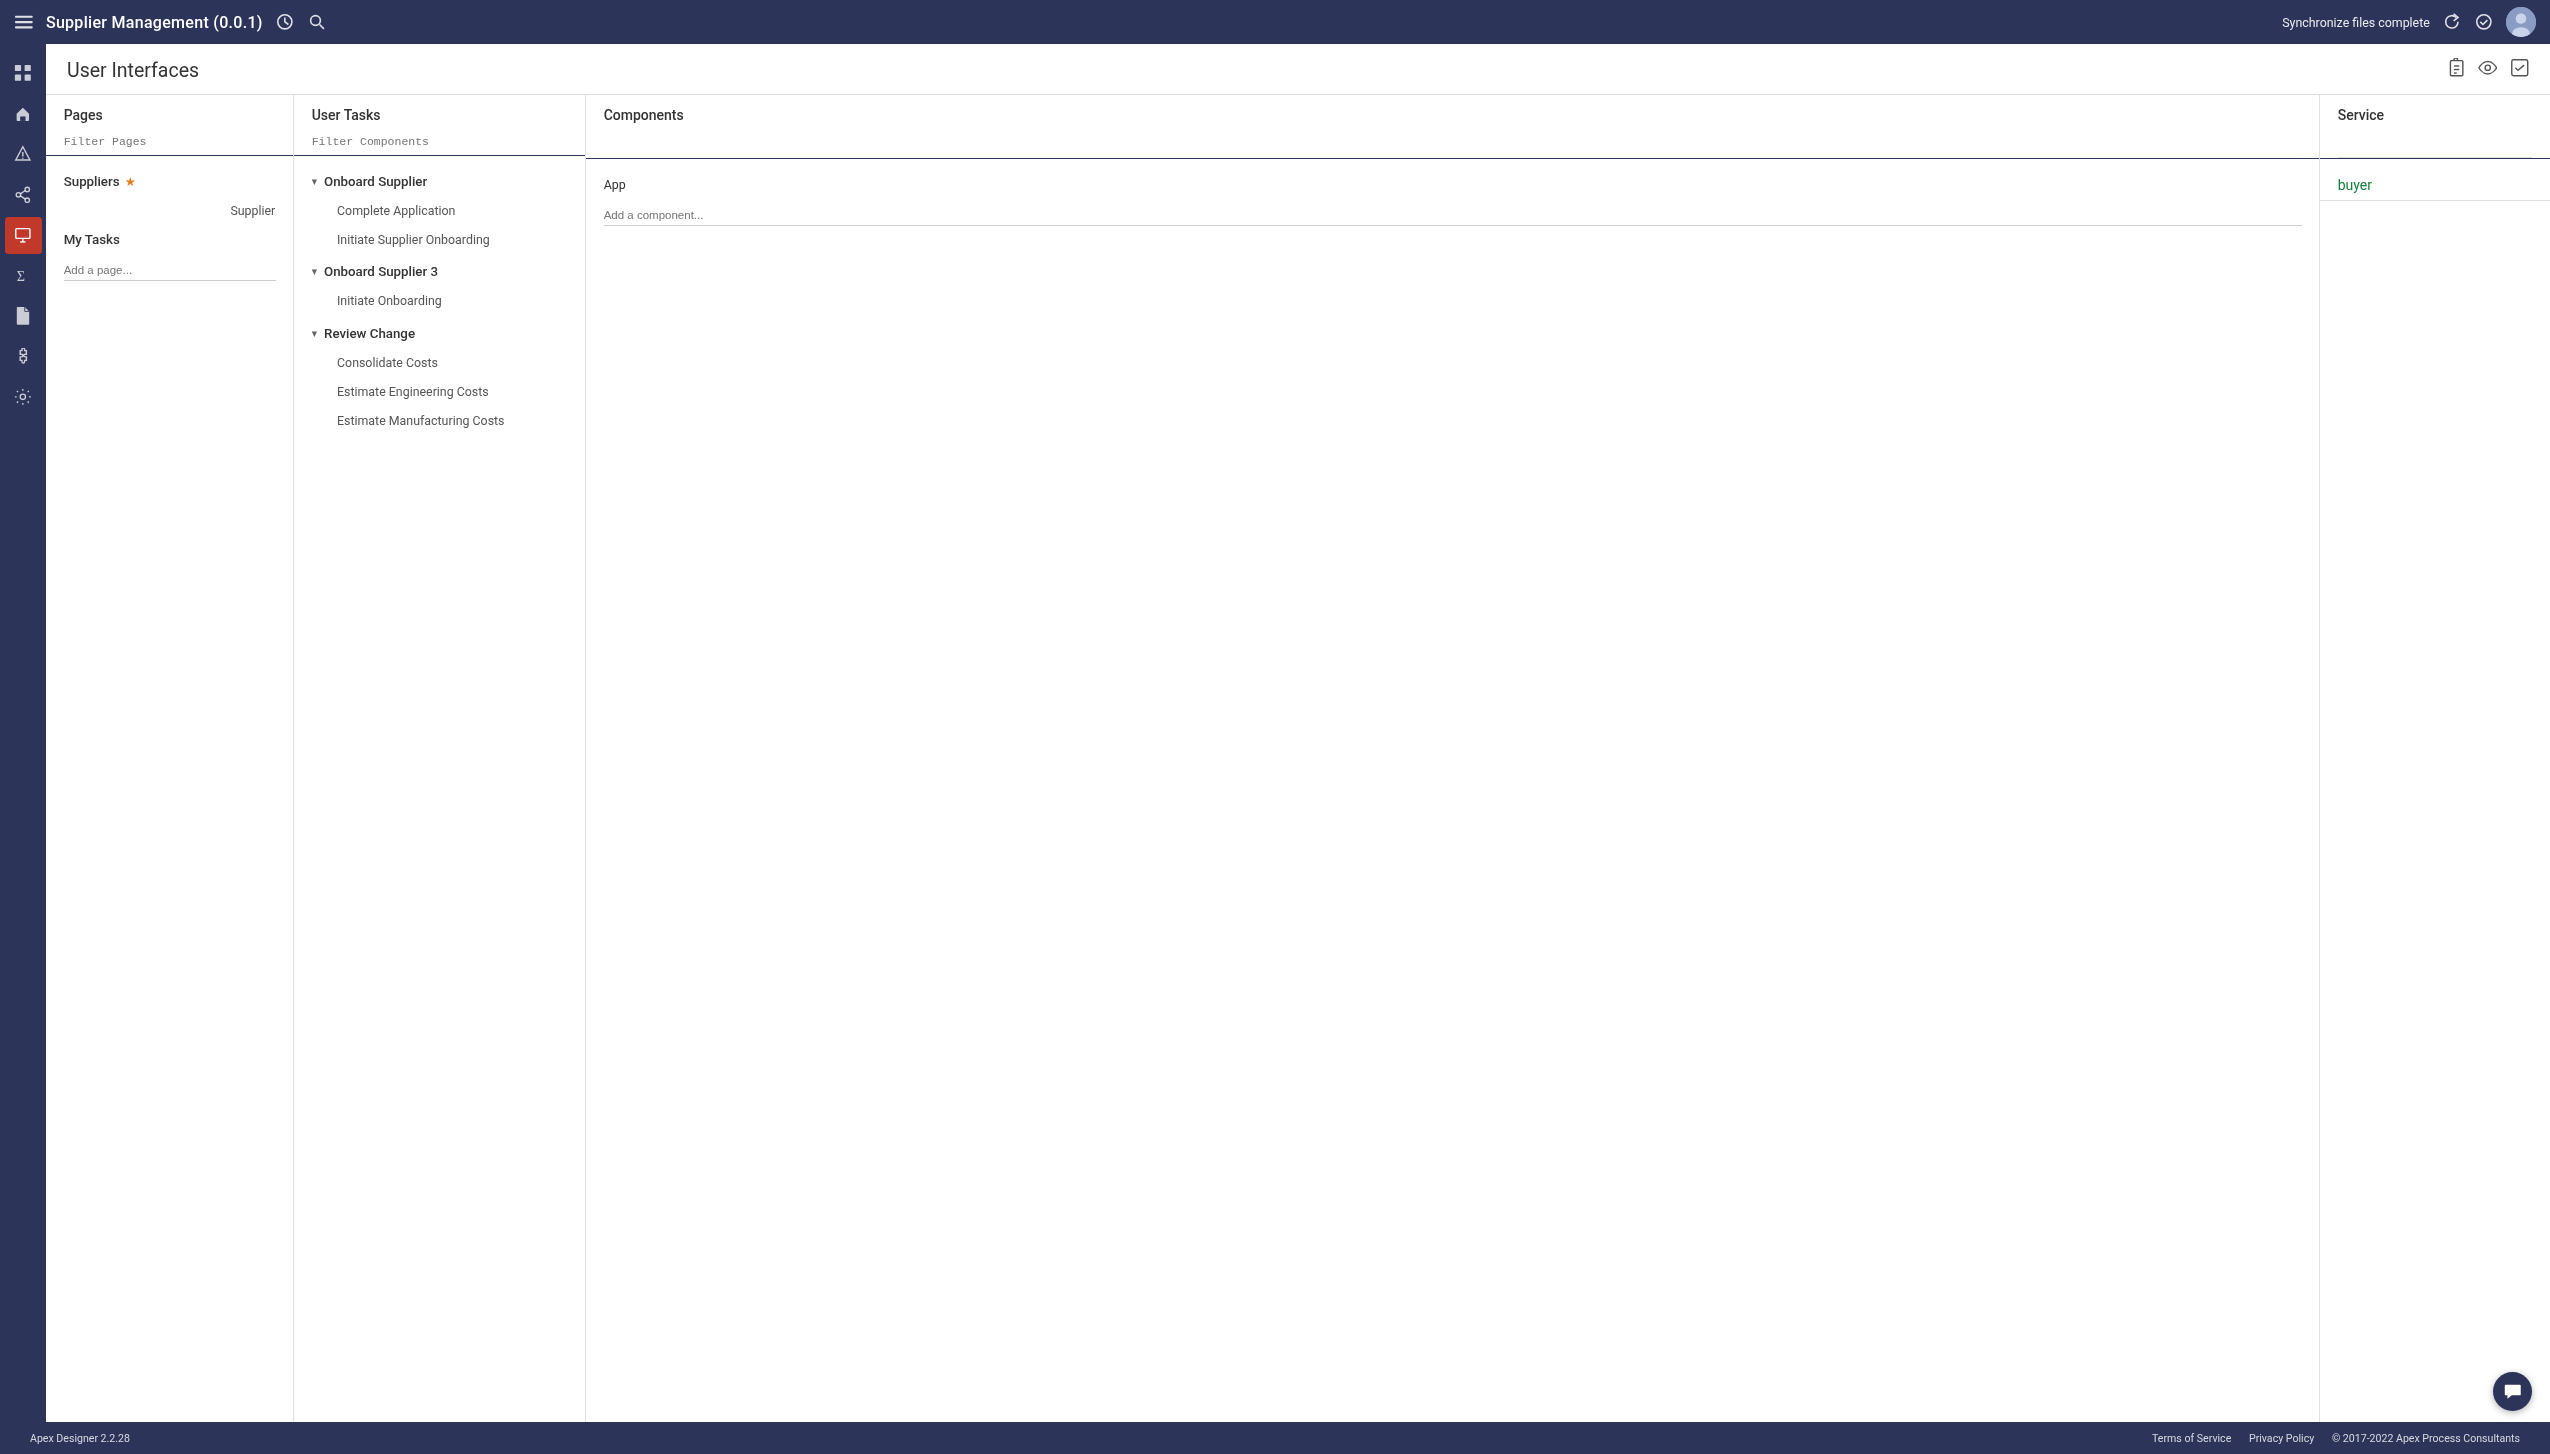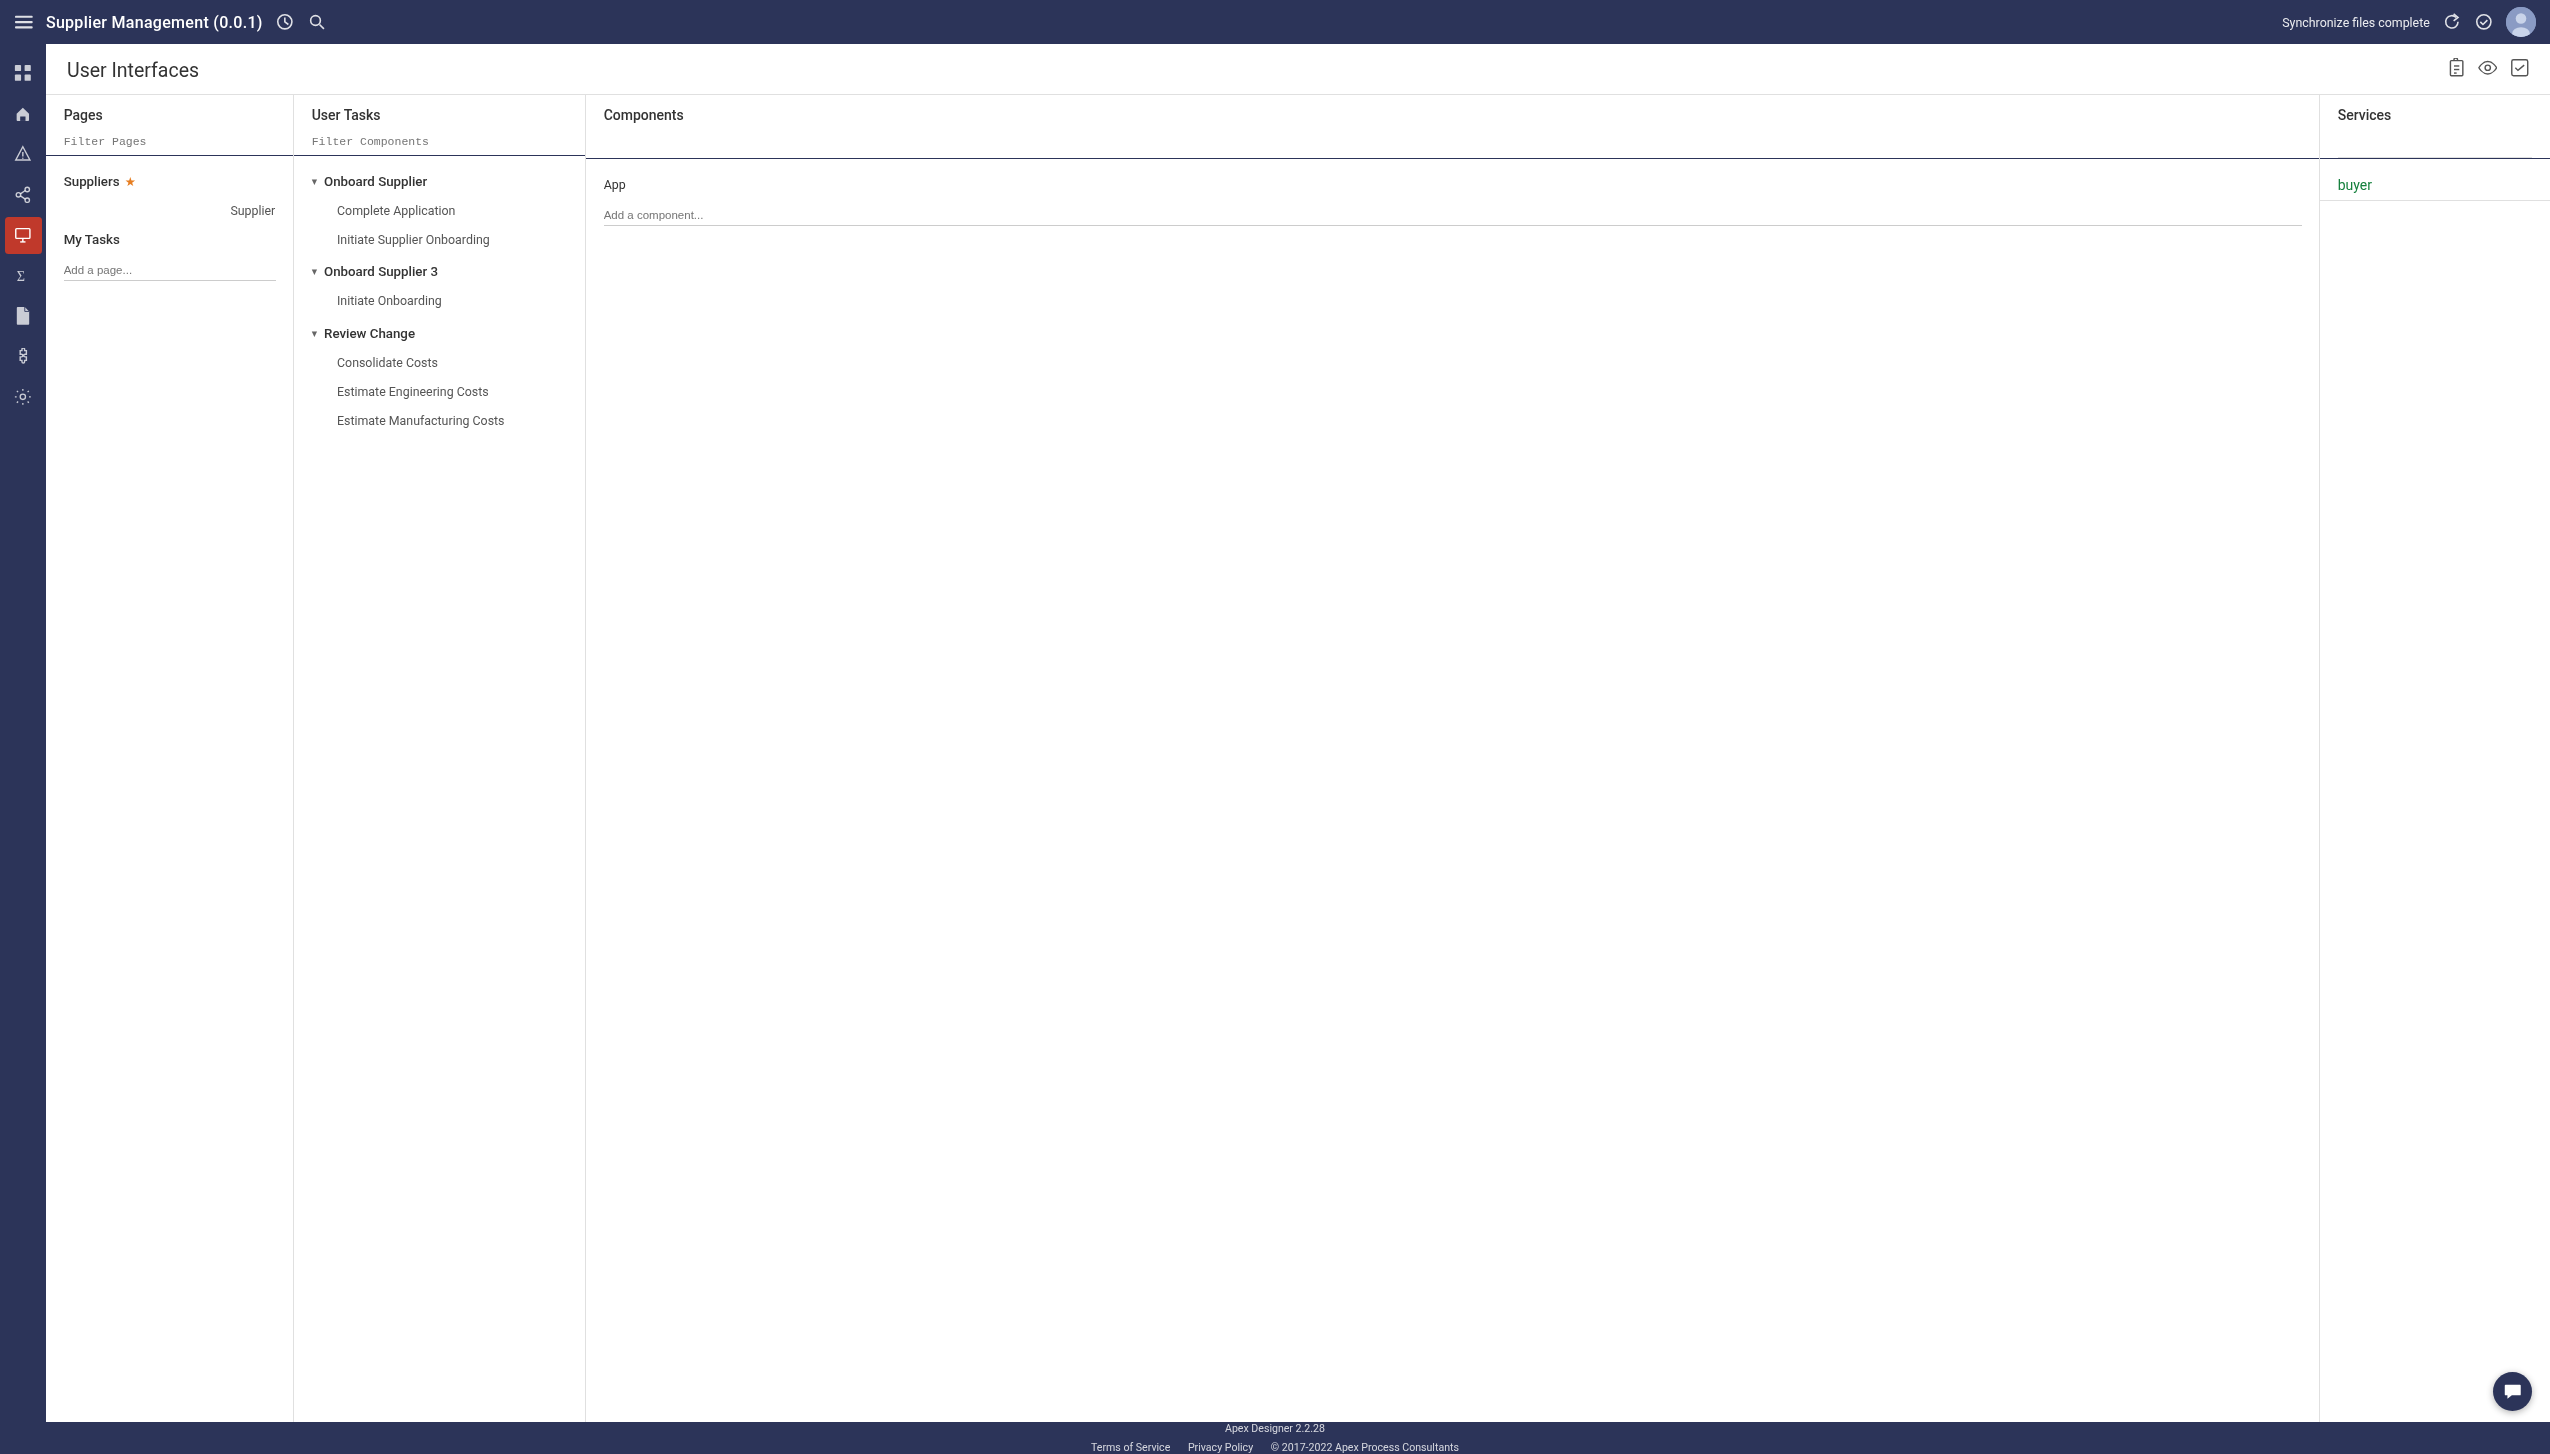--- a/index.html
+++ b/index.html
@@ -195,21 +195,20 @@
     .footer {
       background: #2c3459;
       color: rgba(255,255,255,0.8);
       display: flex;
       align-items: center;
       justify-content: space-between;
       padding: 0 30px;
       height: 32px;
       font-size: 10.6px;
       flex-shrink: 0;
-      flex-direction: column;
     }
     .footer-left { }
     .footer-right { display: flex; gap: 17.7px; align-items: center; }
     .footer-link { color: rgba(255,255,255,0.8); text-decoration: none; cursor: pointer; }
 
     
     .chat-bubble {
       position: fixed;
       bottom: 43px;
       right: 17.7px;
@@ -434,21 +433,21 @@
           <div style="height:26px;"></div>
         </div>
         <div class="column-content">
           <div class="component-item">App</div>
           <input class="add-component-input" type="text" placeholder="Add a component..." style="">
         </div>
       </div>
 
       <div class="column col-services">
         <div class="column-header">
-          <div class="column-title">Services</div>
+          <div class="column-title">Service</div>
           <div style="height:26px;border-bottom:0.9px solid #e0e0e0;"></div>
         </div>
         <div class="column-content">
           <div class="service-item">buyer</div>
         </div>
       </div>
 
     </div>
   </div>
 </div>

